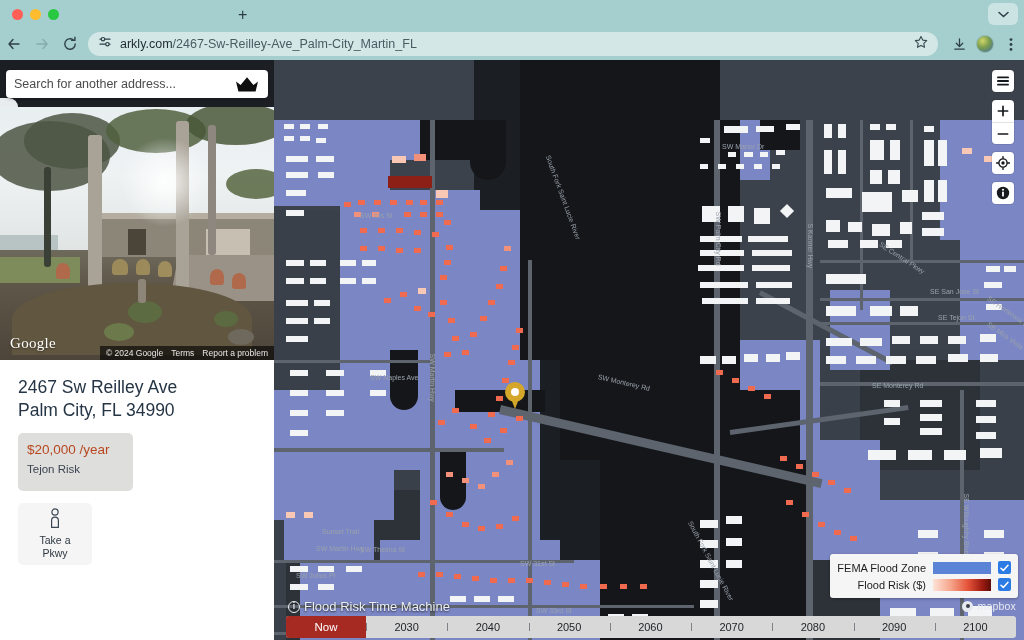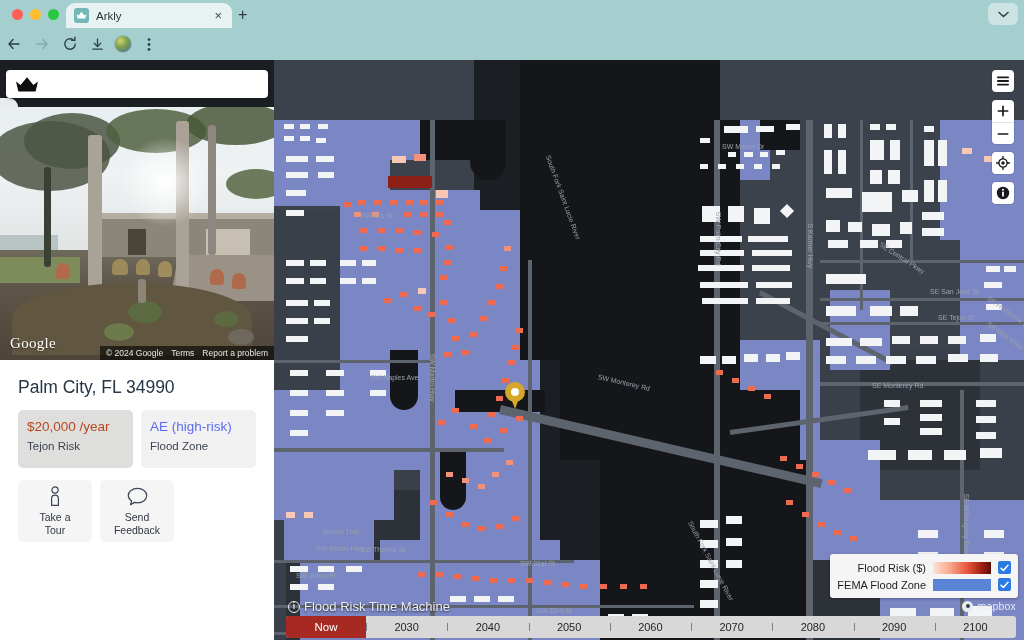--- a/index.html
+++ b/index.html
@@ -182,29 +182,20 @@
 </head>
 <body>
 
 <div id="browser-chrome">
   <div id="tabstrip">
     <div id="traffic-lights">
       <div class="tl red"></div>
       <div class="tl yellow"></div>
       <div class="tl green"></div>
     </div>
-    <div id="tab-arkly">
-      <span id="tab-favicon">
-        <svg width="11" height="9" viewBox="0 0 11 9">
-            <path d="M0.6 3.2 L2.6 4.6 L5.5 0.8 L8.4 4.6 L10.4 3.2 L9.3 7.6 L1.7 7.6 Z" fill="#ffffff"></path>
-          </svg>
-      </span>
-      <span id="tab-title">Arkly</span>
-      <span id="tab-close">×</span>
-    </div>
     <div id="new-tab-button">+</div>
     <div id="window-collapse-button">
       <svg width="11" height="7" viewBox="0 0 11 7">
           <path d="M1 1.5 L5.5 5.5 L10 1.5" stroke="#2e4046" stroke-width="1.5" fill="none" stroke-linecap="round"></path>
         </svg>
     </div>
   </div>
 
   <div id="toolbar">
     <div class="nav-btn">
@@ -215,20 +206,35 @@
     <div class="nav-btn disabled">
       <svg width="16" height="16" viewBox="0 0 16 16">
           <path d="M3 8 H12.5 M9 3.5 L13 8 L9 12.5" stroke="currentColor" stroke-width="1.4" fill="none" stroke-linecap="round" stroke-linejoin="round"></path>
         </svg>
     </div>
     <div class="nav-btn">
       <svg width="16" height="16" viewBox="0 0 16 16">
           <path d="M13.2 8 A5.2 5.2 0 1 1 11.3 4" stroke="currentColor" stroke-width="1.4" fill="none" stroke-linecap="round"></path>
           <path d="M12.9 1.2 L12.9 4.4 L9.7 4.4" stroke="currentColor" stroke-width="1.4" fill="none" stroke-linecap="round" stroke-linejoin="round"></path>
         </svg>
+    </div>
+    <div id="omnibox">
+      <span>
+        <svg width="14" height="14" viewBox="0 0 14 14">
+            <path d="M2 4.2 H12 M2 9.2 H12" stroke="#2e4046" stroke-width="1.2" stroke-linecap="round"></path>
+            <circle cx="5" cy="4.2" r="1.7" fill="#d3e7e7" stroke="#2e4046" stroke-width="1.2"></circle>
+            <circle cx="9.4" cy="9.2" r="1.7" fill="#d3e7e7" stroke="#2e4046" stroke-width="1.2"></circle>
+          </svg>
+      </span>
+      <span id="omnibox-url"><span class="domain">arkly.com</span><span class="path">/2467-Sw-Reilley-Ave_Palm-City_Martin_FL</span></span>
+      <span id="star-icon">
+        <svg width="14" height="14" viewBox="0 0 14 14">
+            <path d="M7 1.4 L8.75 5.1 L12.7 5.6 L9.8 8.35 L10.55 12.3 L7 10.4 L3.45 12.3 L4.2 8.35 L1.3 5.6 L5.25 5.1 Z" stroke="currentColor" stroke-width="1.1" fill="none" stroke-linejoin="round"></path>
+          </svg>
+      </span>
     </div>
     <div class="tb-icon">
       <svg width="15" height="15" viewBox="0 0 15 15">
           <path d="M7.5 2 V9.3 M4.3 6.3 L7.5 9.6 L10.7 6.3 M2.8 12.2 H12.2" stroke="currentColor" stroke-width="1.3" fill="none" stroke-linecap="round" stroke-linejoin="round"></path>
         </svg>
     </div>
     <div class="tb-icon">
       <div id="profile-avatar"></div>
     </div>
     <div class="tb-icon">
@@ -652,31 +658,31 @@
       </div>
     </div>
 
     <div id="mapbox-attrib">
       <span class="mb-dot"></span>
       <span>mapbox</span>
     </div>
 
     <div id="legend">
       <div class="legend-row">
-        <span class="legend-label">Flood Risk ($)</span>
-        <span class="legend-swatch risk"></span>
+        <span class="legend-label">FEMA Flood Zone</span>
+        <span class="legend-swatch fema"></span>
         <span class="legend-check">
           <svg width="9" height="8" viewBox="0 0 9 8">
               <path d="M1 4.2 L3.3 6.4 L8 1.3" stroke="#fff" stroke-width="1.5" fill="none" stroke-linecap="round" stroke-linejoin="round"></path>
             </svg>
         </span>
       </div>
       <div class="legend-row">
-        <span class="legend-label">FEMA Flood Zone</span>
-        <span class="legend-swatch fema"></span>
+        <span class="legend-label">Flood Risk ($)</span>
+        <span class="legend-swatch risk"></span>
         <span class="legend-check">
           <svg width="9" height="8" viewBox="0 0 9 8">
               <path d="M1 4.2 L3.3 6.4 L8 1.3" stroke="#fff" stroke-width="1.5" fill="none" stroke-linecap="round" stroke-linejoin="round"></path>
             </svg>
         </span>
       </div>
     </div>
 
     <div id="time-machine">
       <div id="tm-title">
@@ -704,20 +710,21 @@
             <div class="tm-tick" style="left: 0%;"></div>
           </div>
       </div>
     </div>
   </div>
 
   <div id="sidebar">
 
     <div id="searchbar-wrap">
       <div id="search-input-box">
+        <span id="search-placeholder">Search for another address...</span>
         <span id="search-logo">
           <svg width="24" height="17" viewBox="0 0 24 17">
               <path d="M1 5.6 L5.6 9.1 L12 1.2 L18.4 9.1 L23 5.6 L20.6 15.6 L3.4 15.6 Z" fill="#0e0e0e"></path>
             </svg>
         </span>
       </div>
     </div>
 
     <div id="streetview">
       <div id="sv-sky"></div>
@@ -756,48 +763,37 @@
 
       <div id="sv-google">Google</div>
       <div id="sv-attrib">
         <span>© 2024 Google</span>
         <span>Terms</span>
         <span>Report a problem</span>
       </div>
     </div>
 
     <div id="info-card">
+      <div id="address-line1">2467 Sw Reilley Ave</div>
       <div id="address-line2">Palm City, FL 34990</div>
 
       <div id="stats-grid">
         <div class="stat-card highlight">
           <div class="stat-value risk">$20,000 /year</div>
           <div class="stat-label">Tejon Risk</div>
-        </div>
-        <div class="stat-card">
-          <div class="stat-value zone">AE   (high-risk)</div>
-          <div class="stat-label">Flood Zone</div>
         </div>
       </div>
 
       <div id="actions-row">
         <div class="action-btn">
           <span class="action-icon">
             <svg width="16" height="21" viewBox="0 0 16 21">
                 <circle cx="8" cy="4" r="3.1" stroke="currentColor" stroke-width="1.2" fill="none"></circle>
                 <path d="M4.6 19.4 V12.6 a3.4 3.4 0 0 1 6.8 0 v6.8 Z" stroke="currentColor" stroke-width="1.2" fill="none" stroke-linejoin="round"></path>
               </svg>
           </span>
-          <span class="action-label"><span>Take a</span><br><span>Tour</span></span>
-        </div>
-        <div class="action-btn">
-          <span class="action-icon">
-            <svg width="21" height="19" viewBox="0 0 21 19">
-                <path d="M10.5 1.4 C5.3 1.4 1.3 4.6 1.3 8.6 c0 2.2 1.3 4.2 3.3 5.5 L3.5 17.6 L7.6 15.4 c0.9 0.2 1.9 0.4 2.9 0.4 c5.2 0 9.2 -3.2 9.2 -7.2 c0 -4 -4 -7.2 -9.2 -7.2 Z" stroke="currentColor" stroke-width="1.2" fill="none" stroke-linejoin="round"></path>
-              </svg>
-          </span>
-          <span class="action-label"><span>Send</span><br><span>Feedback</span></span>
+          <span class="action-label"><span>Take a</span><br><span>Pkwy</span></span>
         </div>
       </div>
 
     </div>
   </div>
 </div>
 
 </body></html>

